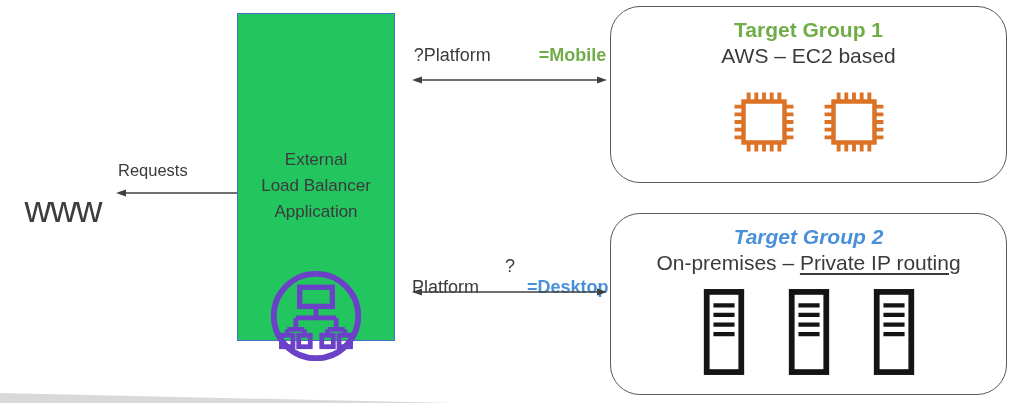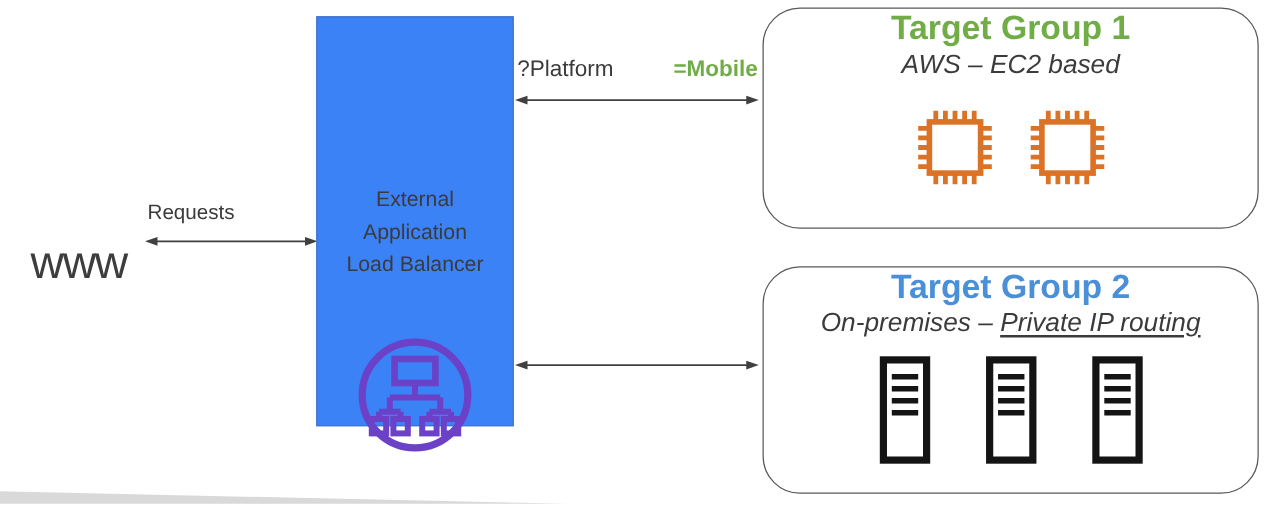--- a/index.html
+++ b/index.html
@@ -20,37 +20,37 @@
   .route-label .val{font-weight:bold;margin-left:48px;}
   .route-mobile-label{left:412px;top:45px;}
   .route-desktop-label{left:412px;top:256px;}
   .val-mobile{color:var(--green,#70AD47);}
   .val-desktop{color:var(--blue,#4A90D9);}
 
   .arrow-svg line{stroke:var(--arrow,#404040);stroke-width:1.4;}
   .arrow-svg polygon{fill:var(--arrow,#404040);}
 
   
-  .lb-box{left:253px;top:13px;width:158px;height:328px;background:#3b82f6;
+  .lb-box{left:237px;top:13px;width:158px;height:328px;background:#22c55e;
           border:1px solid var(--lbBorder,#4472C4);box-sizing:border-box;}
   .lb-label{left:0;top:133px;width:100%;text-align:center;font-size:17px;
             line-height:26px;color:var(--text,#3B3B3B);}
   .elb-icon{left:50%;top:254px;transform:translateX(-50%);}
   .elb-icon *{stroke:var(--purple,#6B41C8);fill:none;}
 
   
   .tg-box{left:610px;width:397px;background:#fff;box-sizing:border-box;
           border:1.6px solid var(--groupBorder,#595959);border-radius:30px;
           text-align:center;}
   .tg1{top:6px;height:177px;}
   .tg2{top:213px;height:182px;}
-  .tg-title{font-size:27px;font-weight:bold;}
+  .tg-title{margin-top:11px;font-size:21px;font-weight:bold;}
   .tg1 .tg-title{color:var(--green,#70AD47);}
-  .tg2 .tg-title{color:var(--blue,#4A90D9);}
-  .tg-subtitle{margin-top:2px;font-size:21px;color:var(--text,#3B3B3B);font-style:italic;}
+  .tg2 .tg-title{color:var(--blue,#4A90D9);font-style:italic;}
+  .tg-subtitle{margin-top:2px;font-size:21px;color:var(--text,#3B3B3B);}
   .underlined{text-decoration:underline;text-underline-offset:3px;}
   .icon-row{display:flex;justify-content:center;align-items:flex-start;}
   .tg1 .icon-row{gap:26px;margin-top:22px;}
   .tg2 .icon-row{gap:37px;margin-top:13px;}
   .chip-icon *{stroke:var(--orange,#DC7226);fill:none;}
   .chip-icon rect{fill:#ffffff;}
   .server-icon *{stroke:#141414;fill:none;}
   .server-icon rect{fill:#ffffff;}
 
   .wedge{left:0;bottom:3px;}
@@ -66,22 +66,22 @@
   <div class="abs edge-label requests-label">Requests</div>
   <svg class="abs arrow-svg" style="left:115px;top:186px" width="140" height="14">
     <line x1="10" y1="7" x2="130" y2="7"></line>
     <polygon points="1,7 11,3.5 11,10.5"></polygon>
     <polygon points="139,7 129,3.5 129,10.5"></polygon>
   </svg>
 
   <div class="abs lb-box">
     <div class="abs lb-label">
       <div>External</div>
+      <div>Load Balancer</div>
       <div>Application</div>
-      <div>Load Balancer</div>
     </div>
     <svg class="abs elb-icon" width="96" height="96" viewBox="0 0 100 100">
       <circle cx="50" cy="50" r="44" stroke-width="6"></circle>
       <rect x="33" y="20" width="34" height="20" stroke-width="5.5"></rect>
       <path stroke-width="5" d="M50 40 L50 52 M29 52 L71 52 M29 52 L29 64 M71 52 L71 64 M20 64 L38 64 M62 64 L80 64 M20 64 L20 70 M38 64 L38 70 M62 64 L62 70 M80 64 L80 70"></path>
       <rect x="14" y="70" width="12" height="12" stroke-width="5"></rect>
       <rect x="32" y="70" width="12" height="12" stroke-width="5"></rect>
       <rect x="56" y="70" width="12" height="12" stroke-width="5"></rect>
       <rect x="74" y="70" width="12" height="12" stroke-width="5"></rect>
     </svg>
@@ -89,20 +89,23 @@
 
   <div class="abs edge-label route-label route-mobile-label">
     <span>?Platform</span><span class="val val-mobile">=Mobile</span>
   </div>
   <svg class="abs arrow-svg" style="left:411px;top:73px" width="197" height="14">
     <line x1="10" y1="7" x2="187" y2="7"></line>
     <polygon points="1,7 11,3.5 11,10.5"></polygon>
     <polygon points="196,7 186,3.5 186,10.5"></polygon>
   </svg>
 
+  <div class="abs edge-label route-label route-desktop-label">
+    <span>?Platform</span><span class="val val-desktop">=Desktop</span>
+  </div>
   <svg class="abs arrow-svg" style="left:411px;top:285px" width="197" height="14">
     <line x1="10" y1="7" x2="187" y2="7"></line>
     <polygon points="1,7 11,3.5 11,10.5"></polygon>
     <polygon points="196,7 186,3.5 186,10.5"></polygon>
   </svg>
 
   <div class="abs tg-box tg1">
     <div class="tg-title">Target Group 1</div>
     <div class="tg-subtitle">AWS – EC2 based</div>
     <div class="icon-row">

